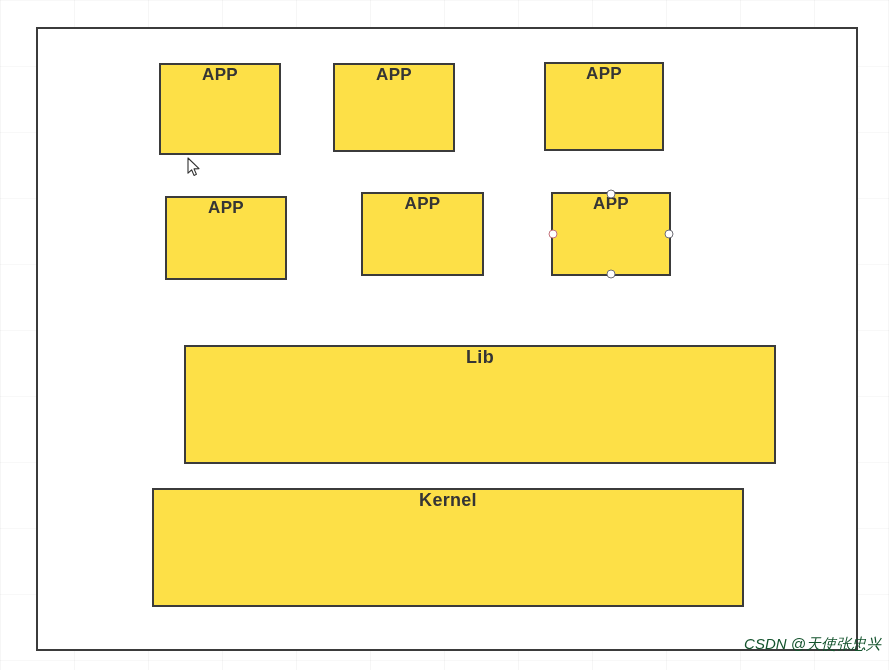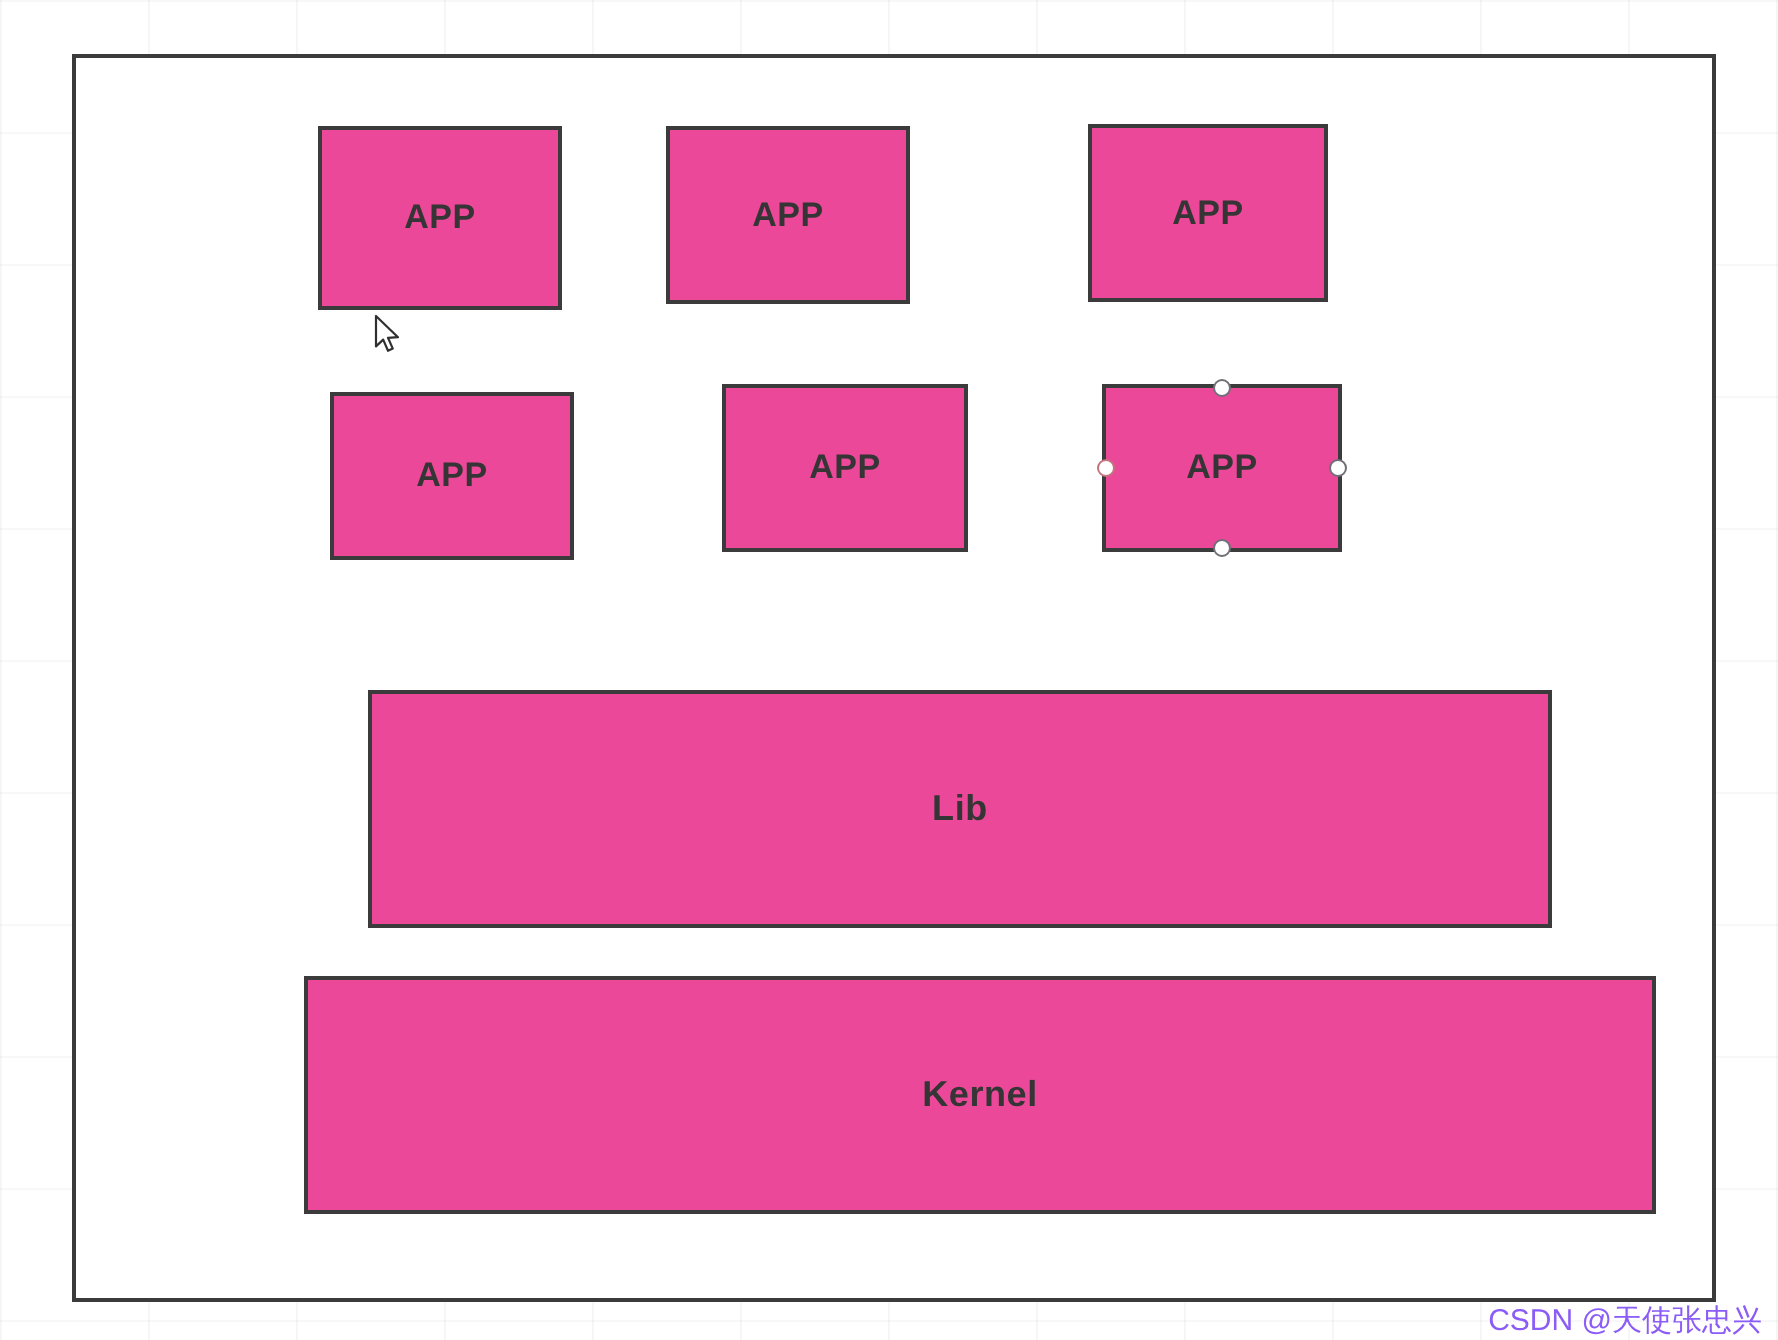--- a/index.html
+++ b/index.html
@@ -54,23 +54,23 @@
     box-sizing: border-box;
     border: 2px solid #3b3b3b;
     background: #ffffff;
   }
 
   
   .node {
     position: absolute;
     box-sizing: border-box;
     border: 2px solid #3b3b3b;
-    background: #ec4899;
+    background: #fde047;
     display: flex;
-    align-items: center;
+    align-items: flex-start;
     justify-content: center;
   }
   .node-label {
     font-family: "Liberation Sans", sans-serif;
     font-weight: bold;
     color: #353535;
     letter-spacing: 0.3px;
     user-select: none;
   }
   .app-label { font-size: 17px; }
@@ -92,27 +92,28 @@
   }
   .handle.h-top    { left: 50%; top: 0;   transform: translate(-50%, -50%); }
   .handle.h-bottom { left: 50%; top: 100%;transform: translate(-50%, -50%); }
   .handle.h-left   { left: 0;   top: 50%; transform: translate(-50%, -50%); }
   .handle.h-right  { left: 100%;top: 50%; transform: translate(-50%, -50%); }
 
   
   #watermark {
     position: absolute;
     right: 8px;
-    bottom: 0;
+    bottom: 16px;
     font-family: "Liberation Sans", sans-serif;
     font-size: 15px;
-    color: #8b5cf6;
+    color: #14532d;
     white-space: nowrap;
     user-select: none;
     z-index: 40;
+    font-style: italic;
   }
 
   
   #mouse-cursor {
     position: absolute;
     left: 187px;
     top: 157px;
     width: 14px;
     height: 20px;
     z-index: 50;
@@ -154,21 +155,21 @@
     <span class="handle h-top"></span>
     <span class="handle h-right"></span>
     <span class="handle h-bottom"></span>
     <span class="handle h-left hot"></span>
   </div>
 
   <div class="node" style="left:152px; top:345px; width:592px; height:119px;margin-left:32px;">
     <span class="node-label big-label">Lib</span>
   </div>
 
-  <div class="node" style="left:152px; top:488px; width:676px; height:119px;">
+  <div class="node" style="left:152px; top:488px; width:592px; height:119px;">
     <span class="node-label big-label">Kernel</span>
   </div>
 
   <svg id="mouse-cursor" viewBox="0 0 14 20" xmlns="http://www.w3.org/2000/svg">
     <path d="M1,1 L1,16.2 L4.6,12.8 L7.0,18.4 L9.4,17.3 L7.0,11.9 L12.0,11.6 Z" fill="#ffffff" stroke="#303030" stroke-width="1.1" stroke-linejoin="round"></path>
   </svg>
 
   <div id="watermark">CSDN @天使张忠兴</div>
 
 </div>

